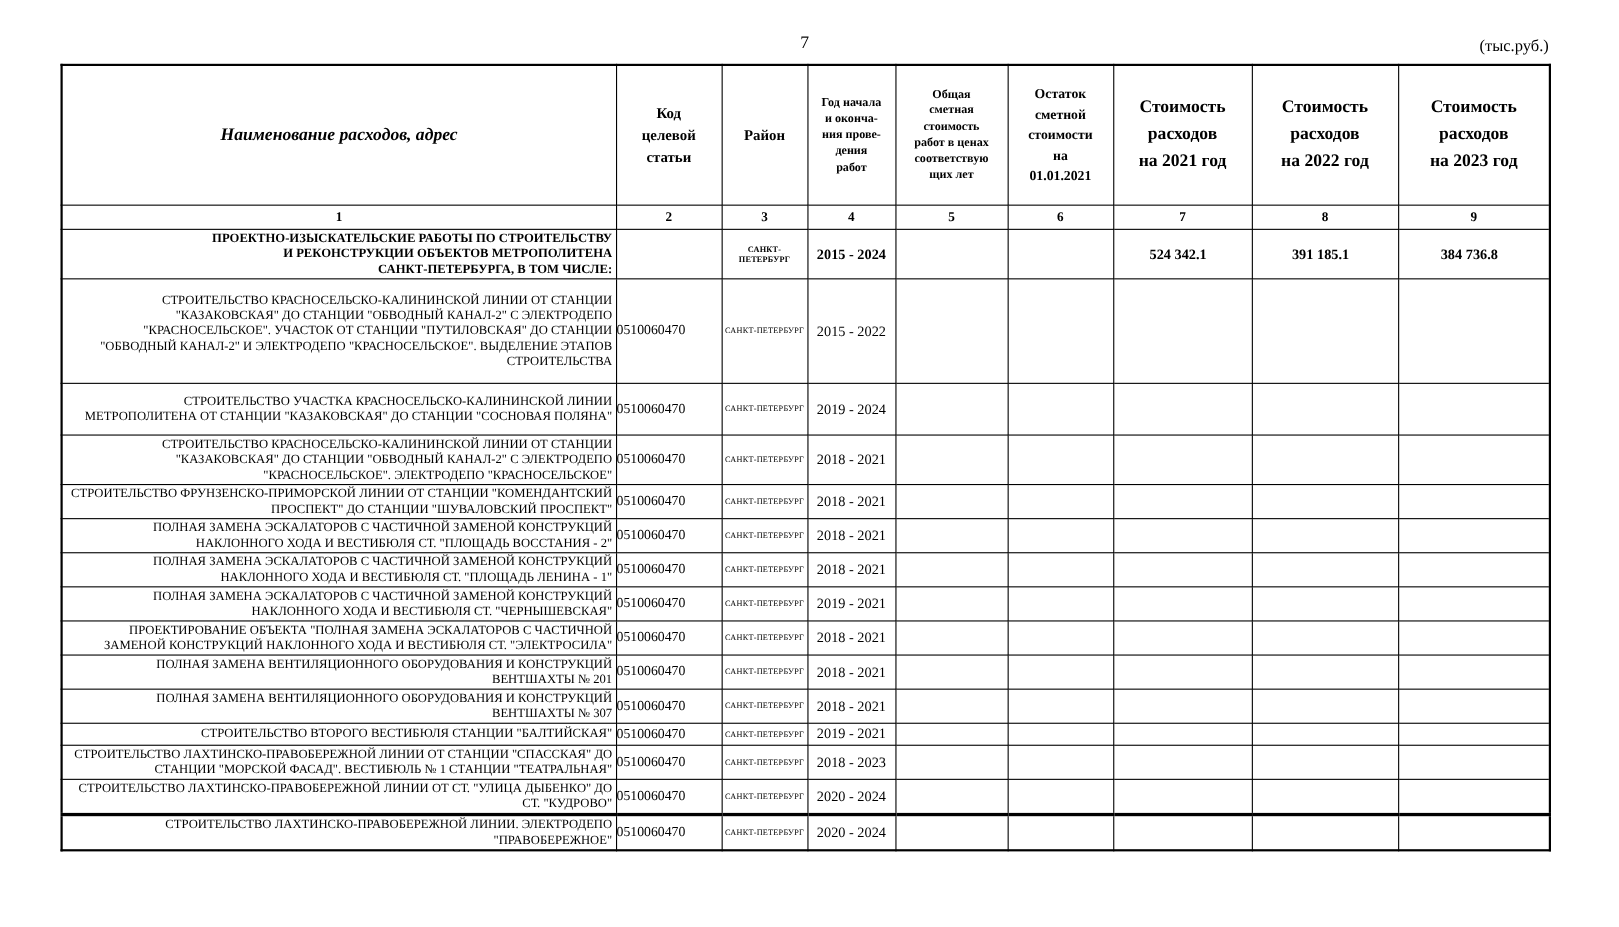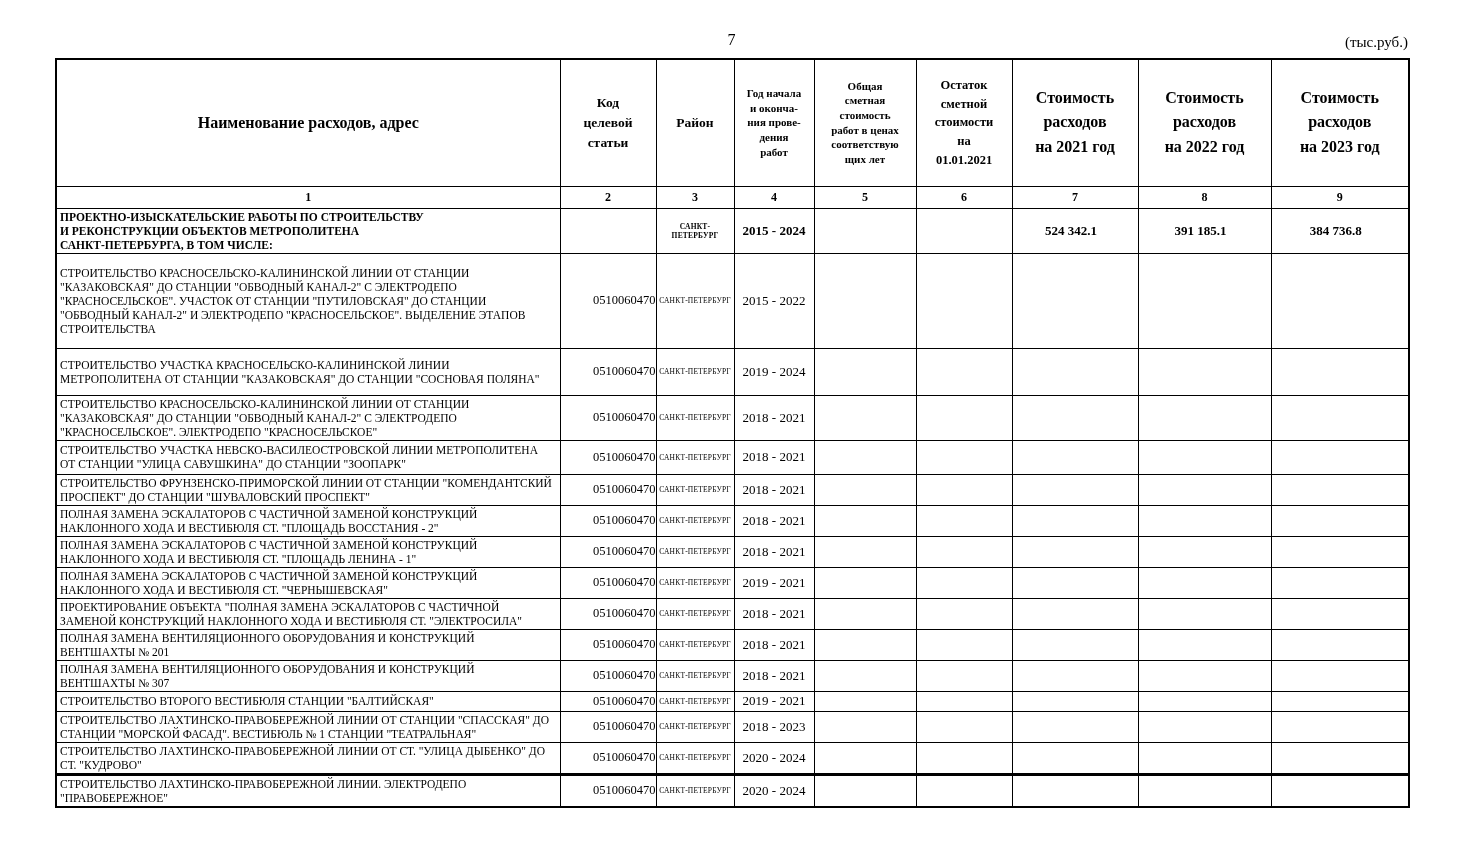--- a/index.html
+++ b/index.html
@@ -18,32 +18,32 @@
     position:absolute; top:58px; left:55px; width:1353px;
     border-collapse:collapse; table-layout:fixed;
     border:2px solid #000;
   }
   .expenses th, .expenses td {
     border:1px solid #000; padding:0; vertical-align:middle; overflow:hidden;
   }
   .expenses th {
     font-weight:bold; text-align:center; white-space:pre-line;
   }
-  th.h1 { font-size:16px; }
+  th.h1 { font-size:16px;font-style:italic; }
   th.h2, th.h3 { font-size:13.5px; line-height:1.45;margin-top:46px; }
   th.h4 { font-size:11px;  line-height:1.32; }
   th.h5 { font-size:11px;  line-height:1.34;text-align:center; }
   th.h6 { font-size:12.5px; line-height:1.5;margin-top:24px; }
   th.h7 { font-size:16px; line-height:1.55; }
   tr.nums td { font-weight:bold; font-size:12px; text-align:center; }
   td.c1 {
-    font-size:11.5px; line-height:14px; text-align:left;
+    font-size:11.5px; line-height:14px; text-align:right;
     padding:1px 3px; white-space:pre-line;
   }
-  td.c2 { font-size:12.5px; text-align:right; }
+  td.c2 { font-size:12.5px; text-align:left; }
   td.c3 { font-size:7.5px; text-align:center; letter-spacing:0.2px; }
   td.c4 { font-size:13px; text-align:center; }
   td.c7, td.c8, td.c9 { font-size:13px; text-align:center; padding-right:8px; }
   tr.summary td { font-weight:bold; }
   tr.thick-top td { border-top:3px solid #000; }
 </style>
 </head>
 <body>
 
 <div class="page">
@@ -152,32 +152,20 @@
 "КРАСНОСЕЛЬСКОЕ". ЭЛЕКТРОДЕПО "КРАСНОСЕЛЬСКОЕ"</td>
         <td class="c2">0510060470</td>
         <td class="c3">САНКТ-ПЕТЕРБУРГ</td>
         <td class="c4">2018 - 2021</td>
         <td class="c5"></td>
         <td class="c6"></td>
         <td class="c7"></td>
         <td class="c8"></td>
         <td class="c9"></td>
       </tr>
-      <tr style="height:34px">
-        <td class="c1">СТРОИТЕЛЬСТВО УЧАСТКА НЕВСКО-ВАСИЛЕОСТРОВСКОЙ ЛИНИИ МЕТРОПОЛИТЕНА
-ОТ СТАНЦИИ "УЛИЦА САВУШКИНА" ДО СТАНЦИИ "ЗООПАРК"</td>
-        <td class="c2">0510060470</td>
-        <td class="c3">САНКТ-ПЕТЕРБУРГ</td>
-        <td class="c4">2018 - 2021</td>
-        <td class="c5"></td>
-        <td class="c6"></td>
-        <td class="c7"></td>
-        <td class="c8"></td>
-        <td class="c9"></td>
-      </tr>
       <tr style="height:29px">
         <td class="c1">СТРОИТЕЛЬСТВО ФРУНЗЕНСКО-ПРИМОРСКОЙ ЛИНИИ ОТ СТАНЦИИ "КОМЕНДАНТСКИЙ
 ПРОСПЕКТ" ДО СТАНЦИИ "ШУВАЛОВСКИЙ ПРОСПЕКТ"</td>
         <td class="c2">0510060470</td>
         <td class="c3">САНКТ-ПЕТЕРБУРГ</td>
         <td class="c4">2018 - 2021</td>
         <td class="c5"></td>
         <td class="c6"></td>
         <td class="c7"></td>
         <td class="c8"></td>

